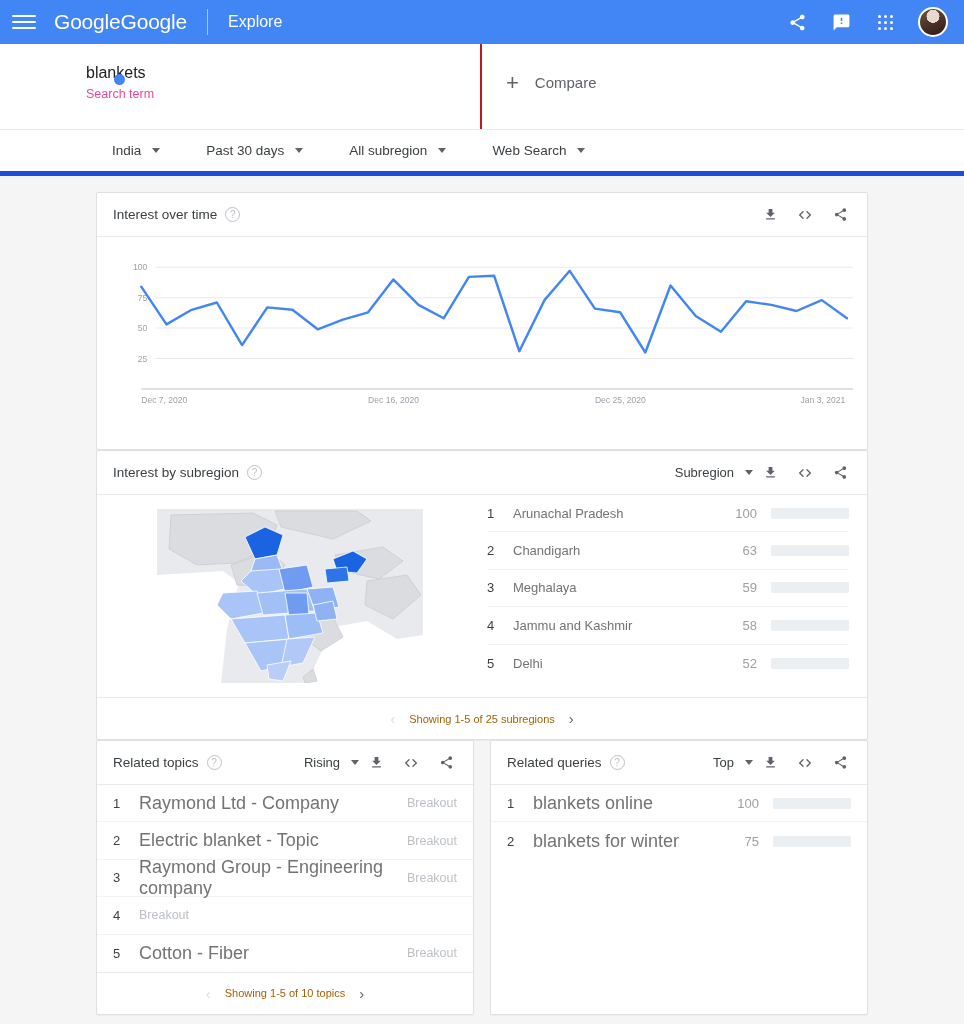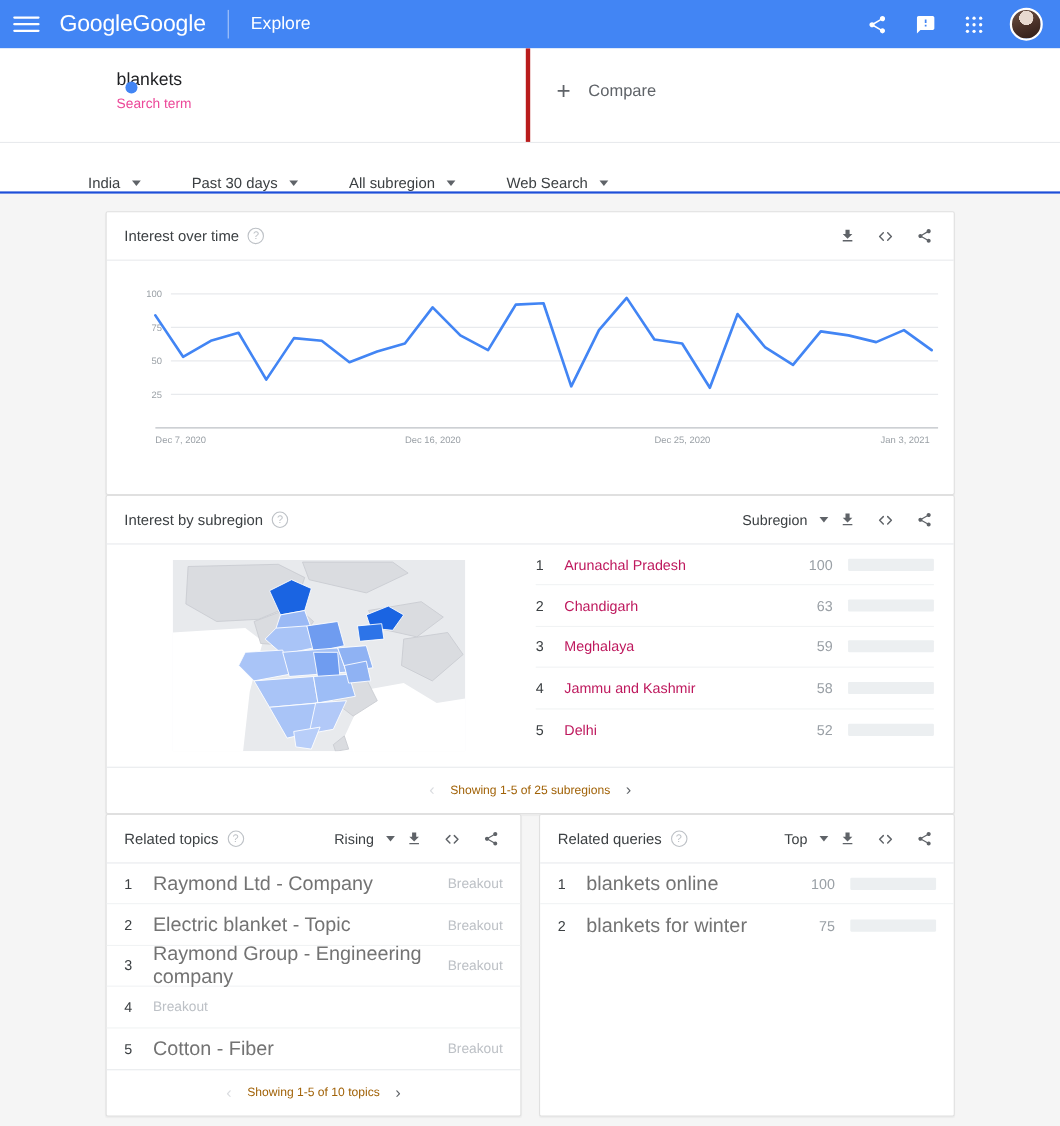--- a/index.html
+++ b/index.html
@@ -33,33 +33,33 @@
   .grid-icon { display:grid; grid-template-columns: repeat(3, 3px); grid-template-rows: repeat(3, 3px);
     gap: 3px; }
   .grid-icon span { width:3px; height:3px; background:#fff; border-radius:50%; }
   .avatar { width: 30px; height: 30px; border-radius: 50%;
     background: radial-gradient(circle at 50% 28%, #e8d9cf 0 28%, transparent 29%),
                 linear-gradient(160deg, #6d5245 0%, #4a3128 55%, #2e1c16 100%);
     border: 2px solid #fff; overflow: hidden; cursor: pointer; }
 
   
   .term-row { background:#fff; height: 86px; display:flex; border-bottom: 1px solid #e8eaed; }
-  .term-cell { width: 482px; padding: 20px 0 0 80px; position: relative;
-     border-right: 4px solid #b91c1c; }
+  .term-cell { width: 482px; padding: 20px 0 0 60px; position: relative;
+     border-right: 2px solid #b91c1c; }
   .term-dot { position:absolute; left: 114px; top: 30px; width:11px; height:11px;
      border-radius:50%; background:#4285f4; }
   .term-name { font-size: 16px; color:#202124; margin-left: 26px; line-height: 18px; }
   .term-sub { font-size: 12.5px; color:#ec4899; margin-left: 26px; margin-top: 5px; }
   .compare-cell { flex:1; display:flex; align-items:flex-start; padding: 30px 0 0 24px; }
   .compare-plus { font-size: 22px; color:#5f6368; font-weight: 300; line-height: 18px; margin-right: 16px;}
   .compare-label { font-size: 15px; color:#5f6368; }
 
   
-  .filterbar { background:#fff; height: 46px; display:flex; align-items:flex-end;
-     padding-left: 80px; border-bottom: 2px solid #1d4ed8; }
+  .filterbar { background:#fff; height: 46px; display:flex; align-items:center;
+     padding-left: 112px; border-bottom: 5px solid #1d4ed8; }
   .filter { display:flex; align-items:center; margin-right: 46px; cursor:pointer; }
   .filter-label { font-size: 13.5px; color:#3c4043; }
   .caret { width:0; height:0; border-left:4.5px solid transparent; border-right:4.5px solid transparent;
      border-top:5px solid #5f6368; margin-left: 11px; }
 
   
   .content { padding: 16px 96px 0 96px; }
   .card { background:#fff; border: 1px solid #e0e0e0; border-radius: 2px;
      box-shadow: 0 1px 1px rgba(0,0,0,.04); }
   .card-head { height: 44px; display:flex; align-items:center; padding: 0 18px 0 16px;
@@ -85,21 +85,21 @@
   .series { fill:none; stroke:#4285f4; stroke-width:2.4; stroke-linejoin:round; stroke-linecap:round; }
 
   
   .sub-body { display:flex; }
   .map-pane { width: 390px; padding: 14px 0 14px 60px; display:flex; align-items:flex-start; }
   .list-pane { flex:1; padding: 0 18px 0 0; }
   .geo-row { display:flex; align-items:center; height: 37.4px; border-bottom:1px solid #f1f3f4;
      cursor:pointer; }
   .geo-row:last-child { border-bottom:none; }
   .rank { width: 26px; font-size: 13px; color:#3c4043; text-align:left; }
-  .geo-name { flex:1; font-size: 13px; color:#be185d; }
+  .geo-name { flex:1; font-size: 13px; color:#737373; }
   .geo-val { font-size: 13px; color:#9aa0a6; width: 34px; text-align:right; margin-right: 14px; }
   .track { width: 78px; height: 11px; background:#eceff1; border-radius:1px; overflow:hidden; }
   .fill { height: 100%; background:#4285f4; }
   .pager { height: 42px; display:flex; align-items:center; justify-content:center;
      border-top: 1px solid #e8eaed; gap: 14px; }
   .pager-text { font-size: 11px; color:#a16207; }
   .chev { font-size: 15px; color:#5f6368; cursor:pointer; line-height:1; }
   .chev.disabled { color:#dadce0; cursor:default; }
 
   

